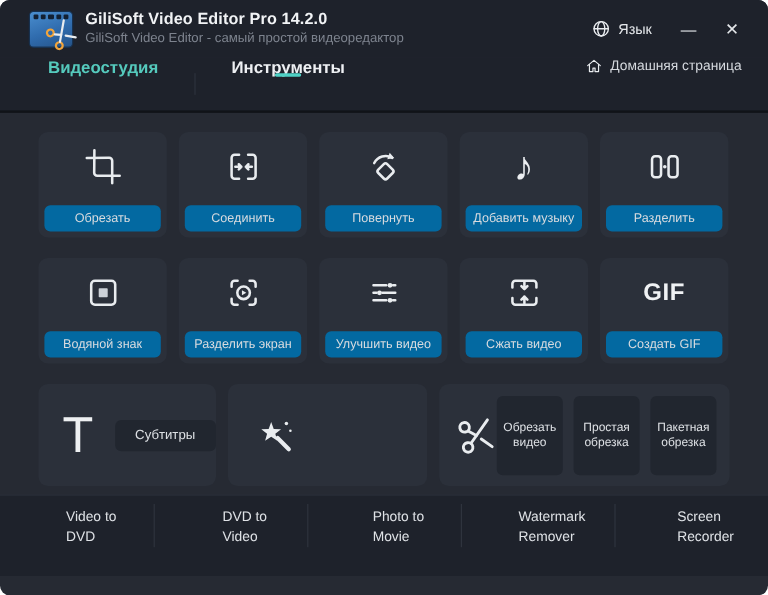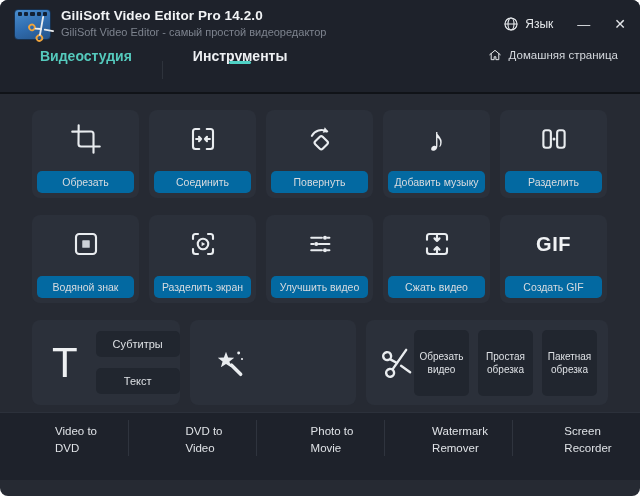--- a/index.html
+++ b/index.html
@@ -3,21 +3,21 @@
 <meta charset="utf-8">
 <style>
   html,body{margin:0;padding:0;background:#ffffff;}
   *{box-sizing:border-box;}
   .window{
     width:640px;height:496px;border-radius:8px;overflow:hidden;position:relative;
     background:#262a33;font-family:"Liberation Sans","DejaVu Sans",sans-serif;
     -webkit-font-smoothing:antialiased;
   }
   
-  .titlebar{height:48px;background:#1e222b;display:flex;align-items:center;padding:0 14px;}
+  .titlebar{height:48px;background:#1e222b;display:flex;align-items:center;padding:0 24px;}
   .logo{width:37px;height:31px;border-radius:4px;position:relative;flex:0 0 auto;
     background:linear-gradient(160deg,#4a8ecf 0%,#2f6bad 55%,#255388 100%);
     border:1px solid #17314f;overflow:visible;}
   .logo .holes{position:absolute;top:2px;left:3px;right:3px;display:flex;gap:2px;}
   .logo .holes i{flex:1;height:4px;background:#122033;border-radius:1px;}
   .logo svg{position:absolute;right:-4px;bottom:-3px;}
   .title-block{margin-left:10px;line-height:1.25;}
   .app-title{font-size:13.5px;font-weight:bold;color:#f1f3f5;letter-spacing:.1px;}
   .app-subtitle{font-size:11px;color:#7d838e;margin-top:1px;}
   .titlebar-right{margin-left:auto;display:flex;align-items:center;}
@@ -45,21 +45,21 @@
   .tool-label{position:absolute;left:5px;right:5px;bottom:5px;height:22px;background:#0369a1;
     border-radius:5px;display:flex;align-items:center;justify-content:center;
     font-size:10.5px;color:#d8dbdf;white-space:nowrap;}
   
   .wide-row{display:flex;gap:10px;}
   .wide-card{height:85px;background:#2b303a;border-radius:8px;display:flex;align-items:center;}
   .wc-text{width:148px;padding-left:20px;}
   .wc-wand{width:166px;padding-left:24px;}
   .wc-cut{width:242px;padding-left:14px;}
   .big-t{font-size:42px;color:#eef0f2;font-weight:400;line-height:1;}
-  .btn-col{display:flex;flex-direction:column;gap:11px;margin-left:18px;}
+  .btn-col{display:flex;gap:11px;margin-left:18px;}
   .pill-btn{background:#21262f;border-radius:5px;color:#dde0e4;font-size:11px;
     display:flex;align-items:center;justify-content:center;cursor:default;}
   .btn-col .pill-btn{width:84px;height:26px;}
   .wc-wand .btn-col{margin-left:24px;}
   .wc-wand .btn-col .pill-btn{width:94px;}
   .cut-btns{display:flex;gap:9px;margin-left:0;}
   .cut-btns .pill-btn{width:55px;height:66px;font-size:10px;line-height:1.3;text-align:center;padding:0 2px;}
   
   .footer{position:absolute;left:0;right:0;bottom:16px;height:68px;background:#1e222b;
     border-top:1px solid #2c313b;display:flex;}

